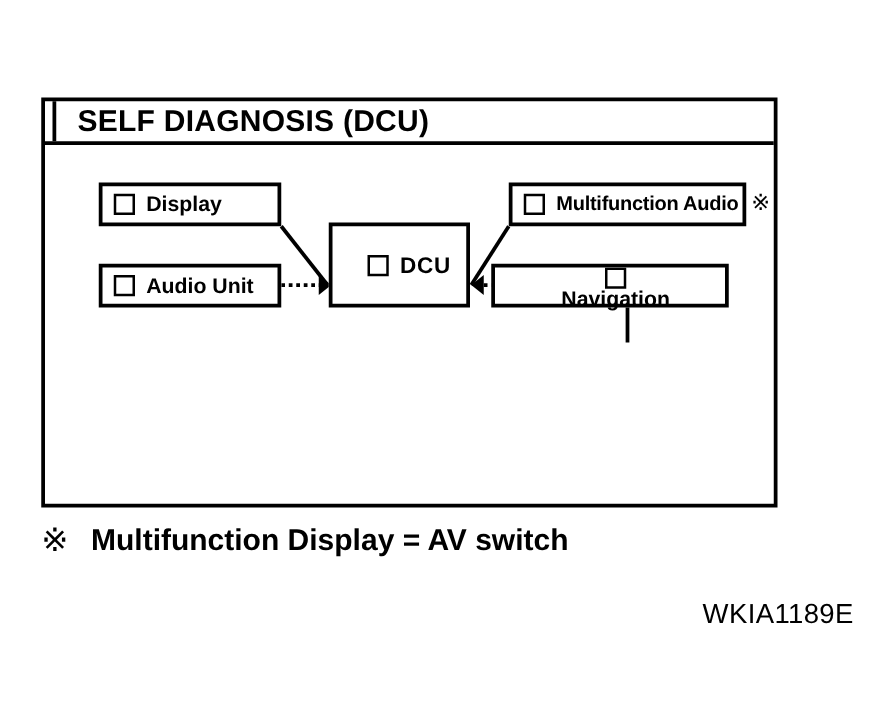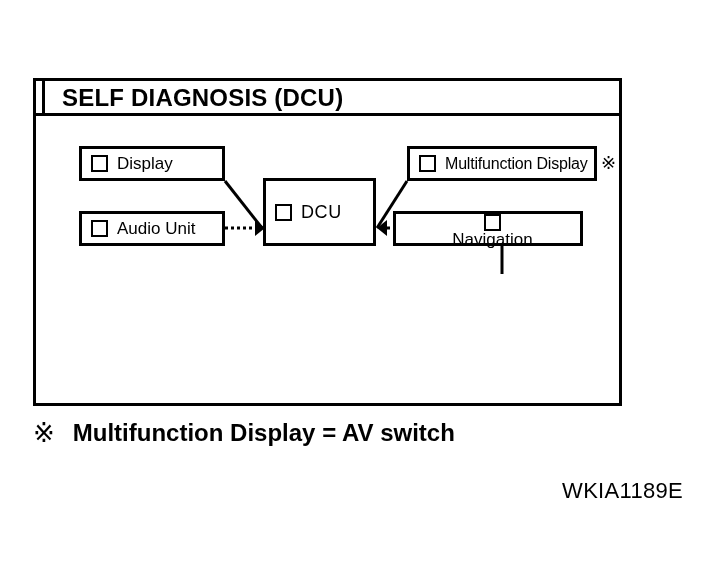--- a/index.html
+++ b/index.html
@@ -89,37 +89,37 @@
     width: 17px;
     height: 17px;
     border: 2.5px solid #000000;
     box-sizing: border-box;
     background: #ffffff;
     flex: 0 0 auto;
     margin-left: 9px;
   }
   .node-label {
     font-size: 17px;
-    font-weight: normal;
+    font-weight: bold;
     line-height: 17px;
     white-space: nowrap;
     margin-left: 9px;
   }
   .node-label.compact {
     font-size: 16px;
     letter-spacing: -0.2px;
   }
   .node-label.wide {
     font-size: 18px;
     letter-spacing: 0.6px;
   }
 
   #node-display   { left: 43px;  top: 30px;  width: 146px; height: 35px; }
   #node-audio     { left: 43px;  top: 95px;  width: 146px; height: 35px; }
-  #node-dcu       { left: 227px; top: 62px;  width: 113px; height: 68px; }
+  #node-dcu       { left: 227px; top: 62px;  width: 113px; height: 68px; padding-left: 19px; }
   #node-mfsw      { left: 371px; top: 30px;  width: 190px; height: 35px; }
   #node-nav       { left: 357px; top: 95px;  width: 190px; height: 35px; flex-direction: column; }
   #node-gps       { left: 369px; top: 157px; width: 192px; height: 35px; }
 
   
   #mfsw-refmark {
     position: absolute;
     left: 565px;
     top: 36px;
     font-size: 18px;
@@ -196,21 +196,21 @@
       <span class="node-label">Audio Unit</span>
     </div>
 
     <div id="node-dcu" class="node-box">
       <span class="node-checkbox"></span>
       <span class="node-label wide">DCU</span>
     </div>
 
     <div id="node-mfsw" class="node-box">
       <span class="node-checkbox"></span>
-      <span class="node-label compact">Multifunction Display</span>
+      <span class="node-label compact">Multifunction Audio</span>
     </div>
     <div id="mfsw-refmark">※</div>
 
     <div id="node-nav" class="node-box">
       <span class="node-checkbox"></span>
       <span class="node-label">Navigation</span>
     </div>
 
 
   </div>

